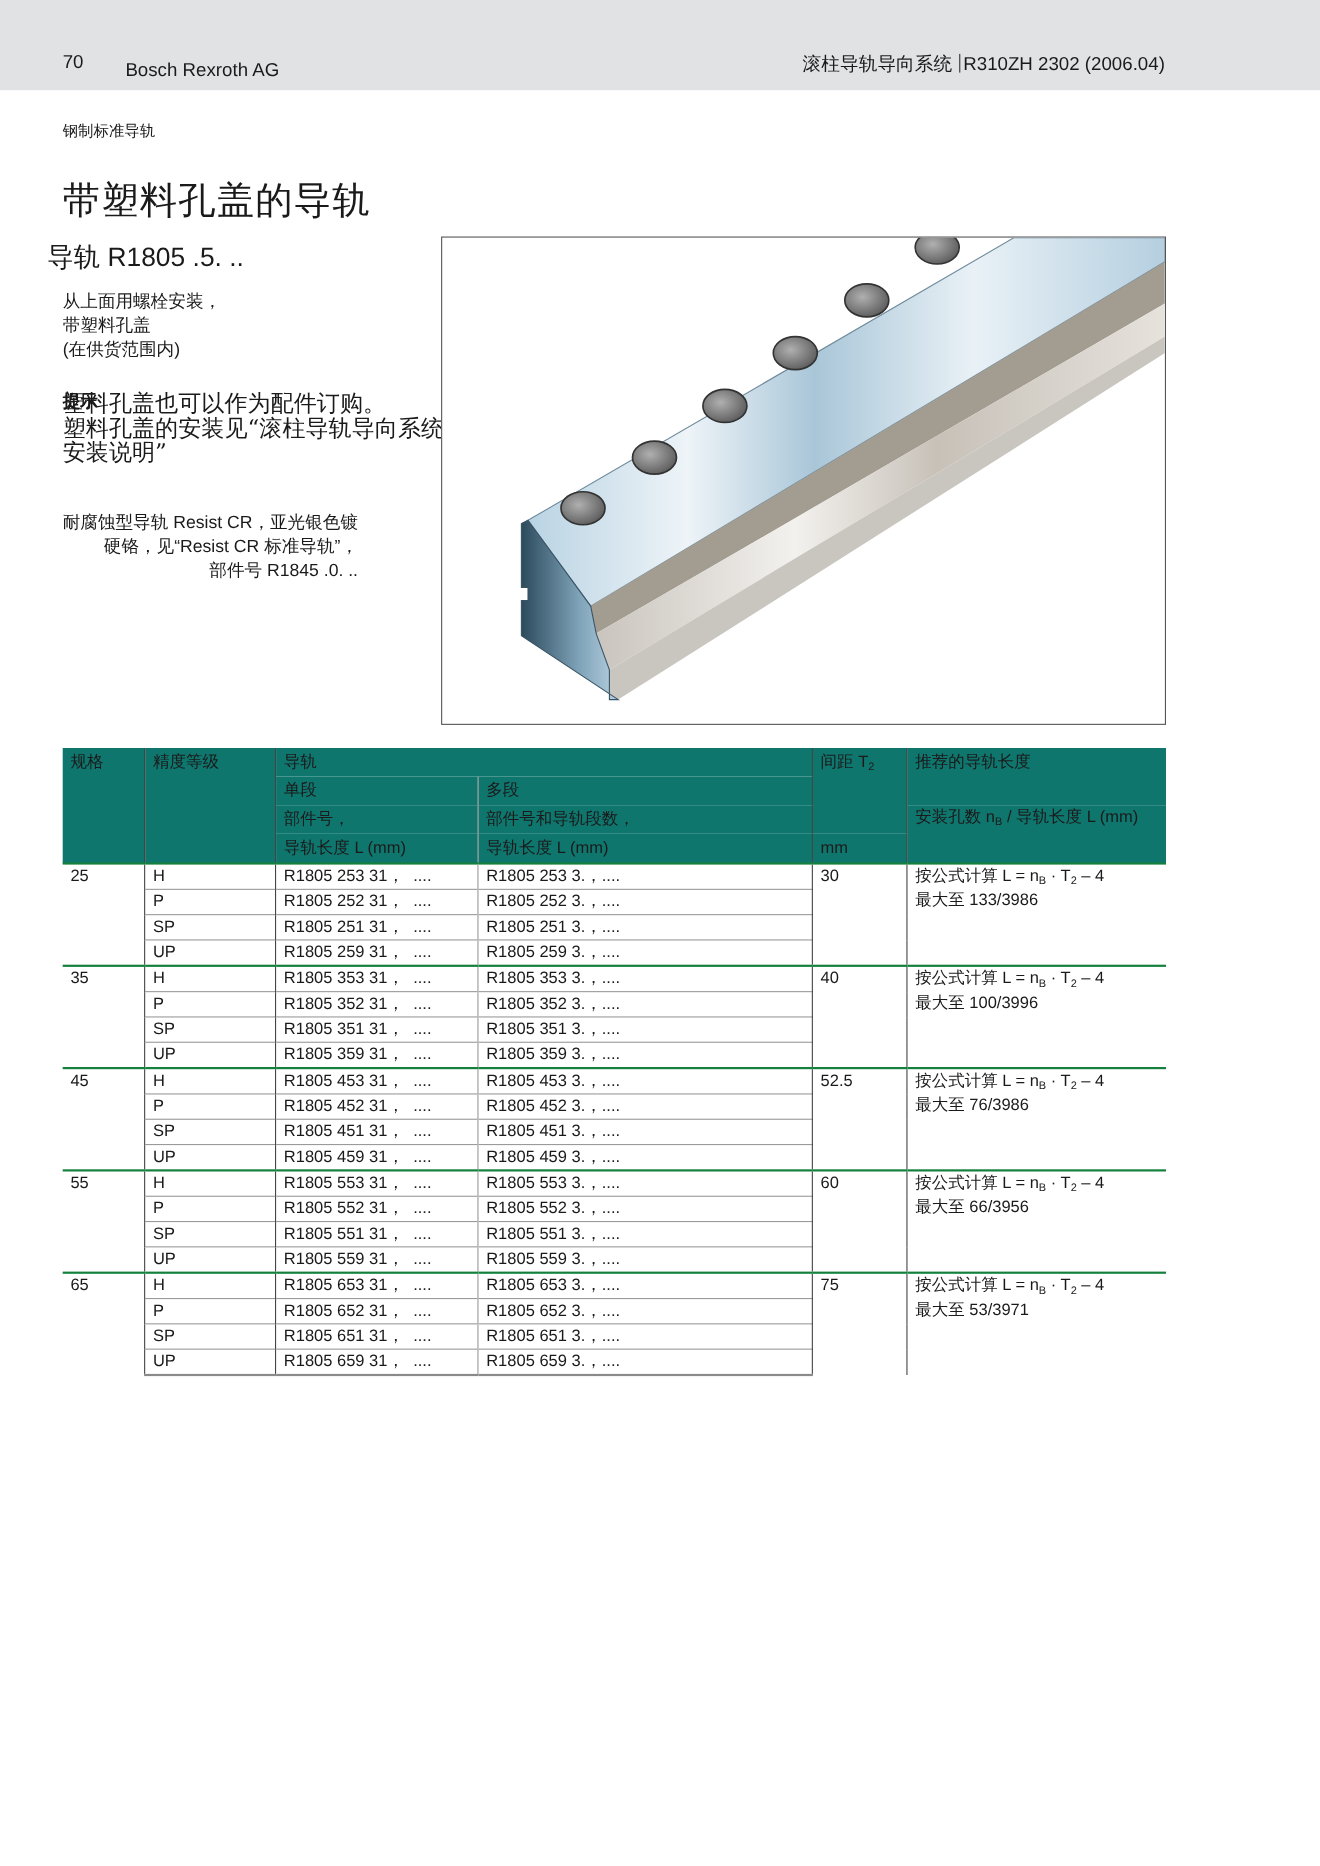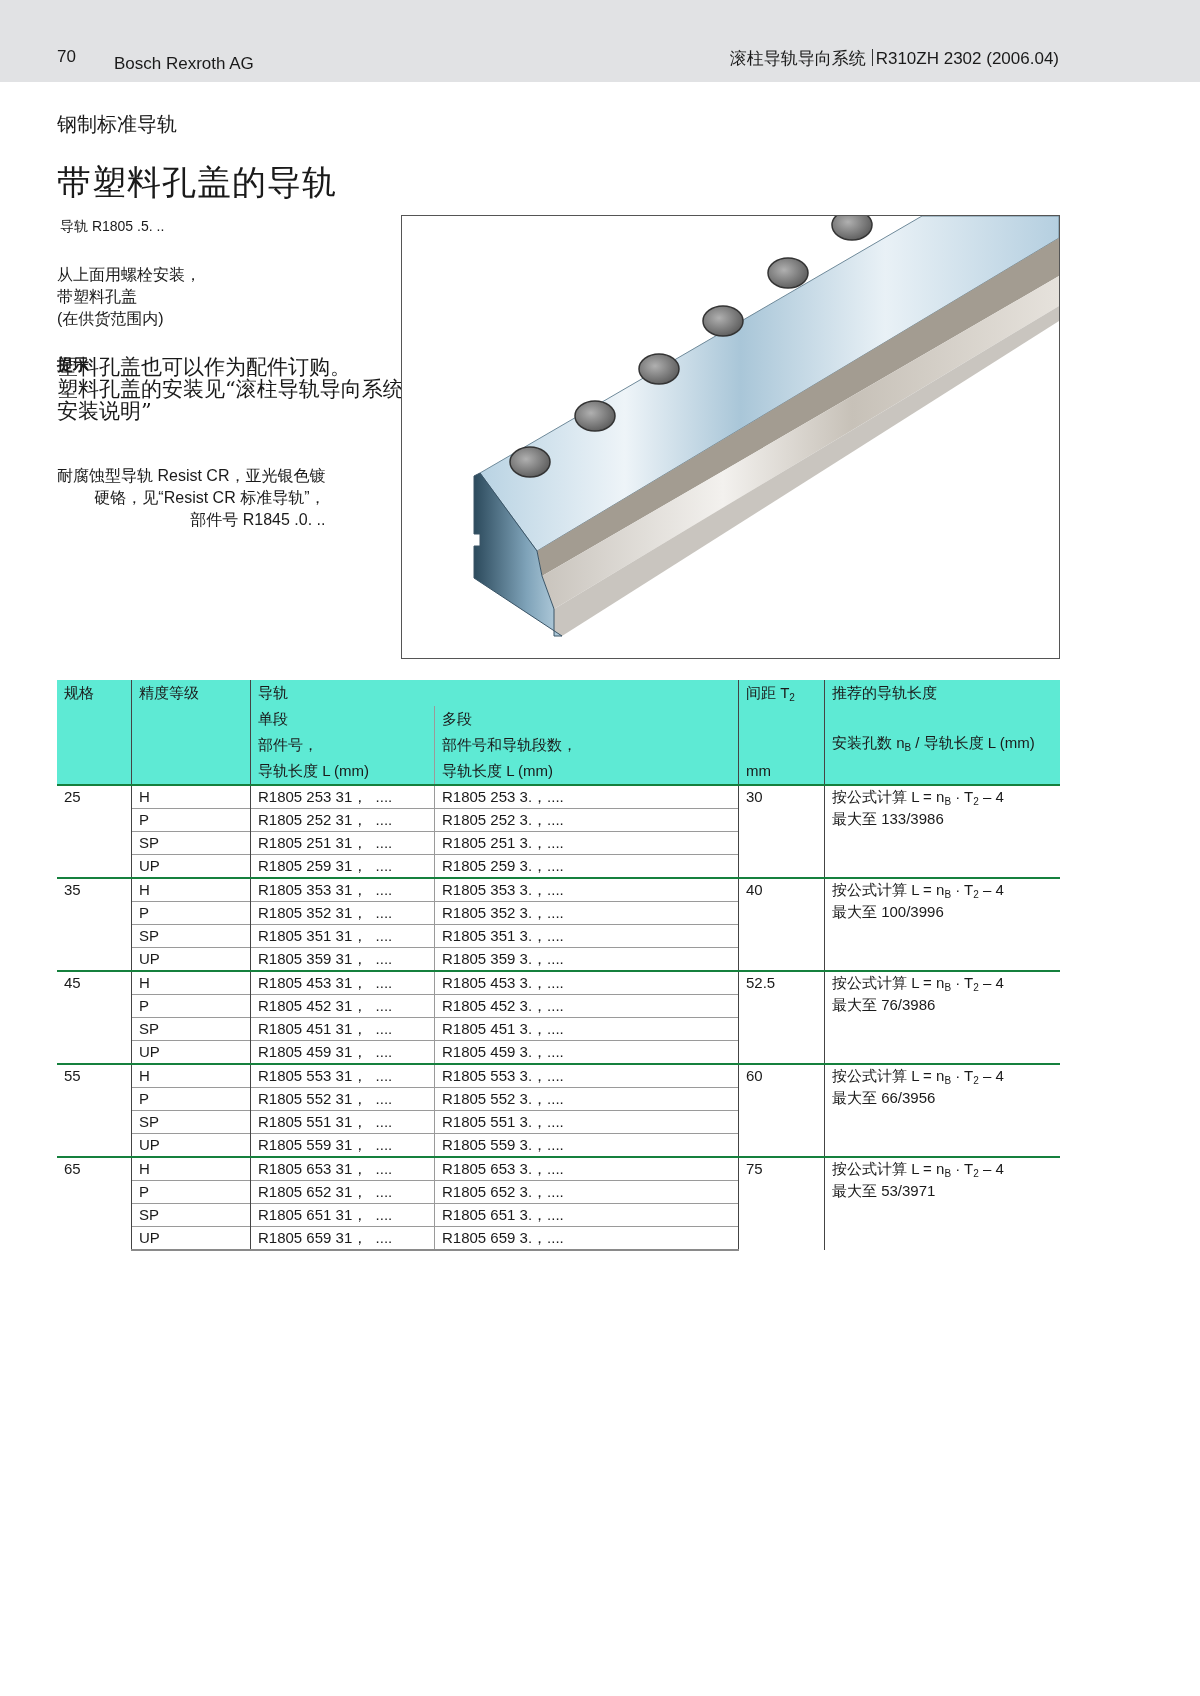--- a/index.html
+++ b/index.html
@@ -4,32 +4,32 @@
 <style>
   html, body { margin: 0; padding: 0; background: #ffffff; }
   body { width: 1200px; height: 1696px; position: relative; overflow: hidden;
          font-family: "Liberation Sans", "DejaVu Sans", sans-serif; color: #1a1a1a; }
   .header-band { position: absolute; left: 0; top: 0; width: 1200px; height: 82px; background: #e1e2e4; }
   .hdr-page { position: absolute; left: 57px; top: 47px; font-size: 17px; }
   .hdr-company { position: absolute; left: 114px; top: 54px; font-size: 17px; }
   .hdr-right { position: absolute; right: 141px; top: 47px; font-size: 17px; white-space: nowrap; }
   .hdr-sep { display: inline-block; width: 1px; height: 17px; background: #333; vertical-align: -2px; margin: 0 3px 0 6px; }
 
-  .section-label { position: absolute; left: 57px; top: 111px; font-size: 20px; font-family: "DejaVu Serif", serif; }
+  .section-label { position: absolute; left: 57px; top: 111px; font-size: 14px; font-family: "DejaVu Serif", serif; }
   .page-title { position: absolute; left: 57px; top: 160px; font-size: 34px; font-family: Liberation Mono, monospace; letter-spacing: 1px; }
-  .subtitle { position: absolute; left: 60px; top: 218px; font-size: 14px; }
+  .subtitle { position: absolute; left: 43px; top: 218px; font-size: 24px; }
   .desc { position: absolute; left: 57px; top: 264px; font-size: 16px; line-height: 22px; white-space: pre-line; }
   .note-title { position: absolute; left: 57px; top: 355px; font-size: 16px; font-weight: bold; }
   .note-body { position: absolute; left: 57px; top: 356px; font-size: 21px; line-height: 22px; white-space: pre-line; font-family: "DejaVu Serif", serif; }
   .note-cr { position: absolute; left: 57px; top: 465px; font-size: 16px; line-height: 22px; white-space: pre-line; text-align: right; }
 
   .figure { position: absolute; left: 401px; top: 215px; width: 657px; height: 442px; border: 1.5px solid #555; background: #fff; overflow: hidden; }
 
   table.spec { position: absolute; left: 57px; top: 680px; width: 1003px; border-collapse: collapse; font-size: 15px; }
-  table.spec th { background: #5eead4; font-weight: normal; text-align: left; vertical-align: top; padding: 2px 7px; line-height: 22px; }
+  table.spec th { background: #0f766e; font-weight: normal; text-align: left; vertical-align: top; padding: 2px 7px; line-height: 22px; }
   table.spec td { padding: 0 7px; height: 22px; line-height: 21px; vertical-align: top; border-top: 1px solid #9a9a9a; }
   table.spec td.group-start { border-top: 2px solid #15803d; }
   table.spec tr.last td { border-bottom: 2px solid #8a8a8a; }
   .vline { border-left: 1.5px solid #444 !important; }
   .vline-light { border-left: 1px solid #9a9a9a !important; }
   .c-size { width: 60px; }
   .c-grade { width: 104px; }
   .c-single { width: 169px; }
   .c-multi { width: 289px; }
   .c-t2 { width: 71px; }

